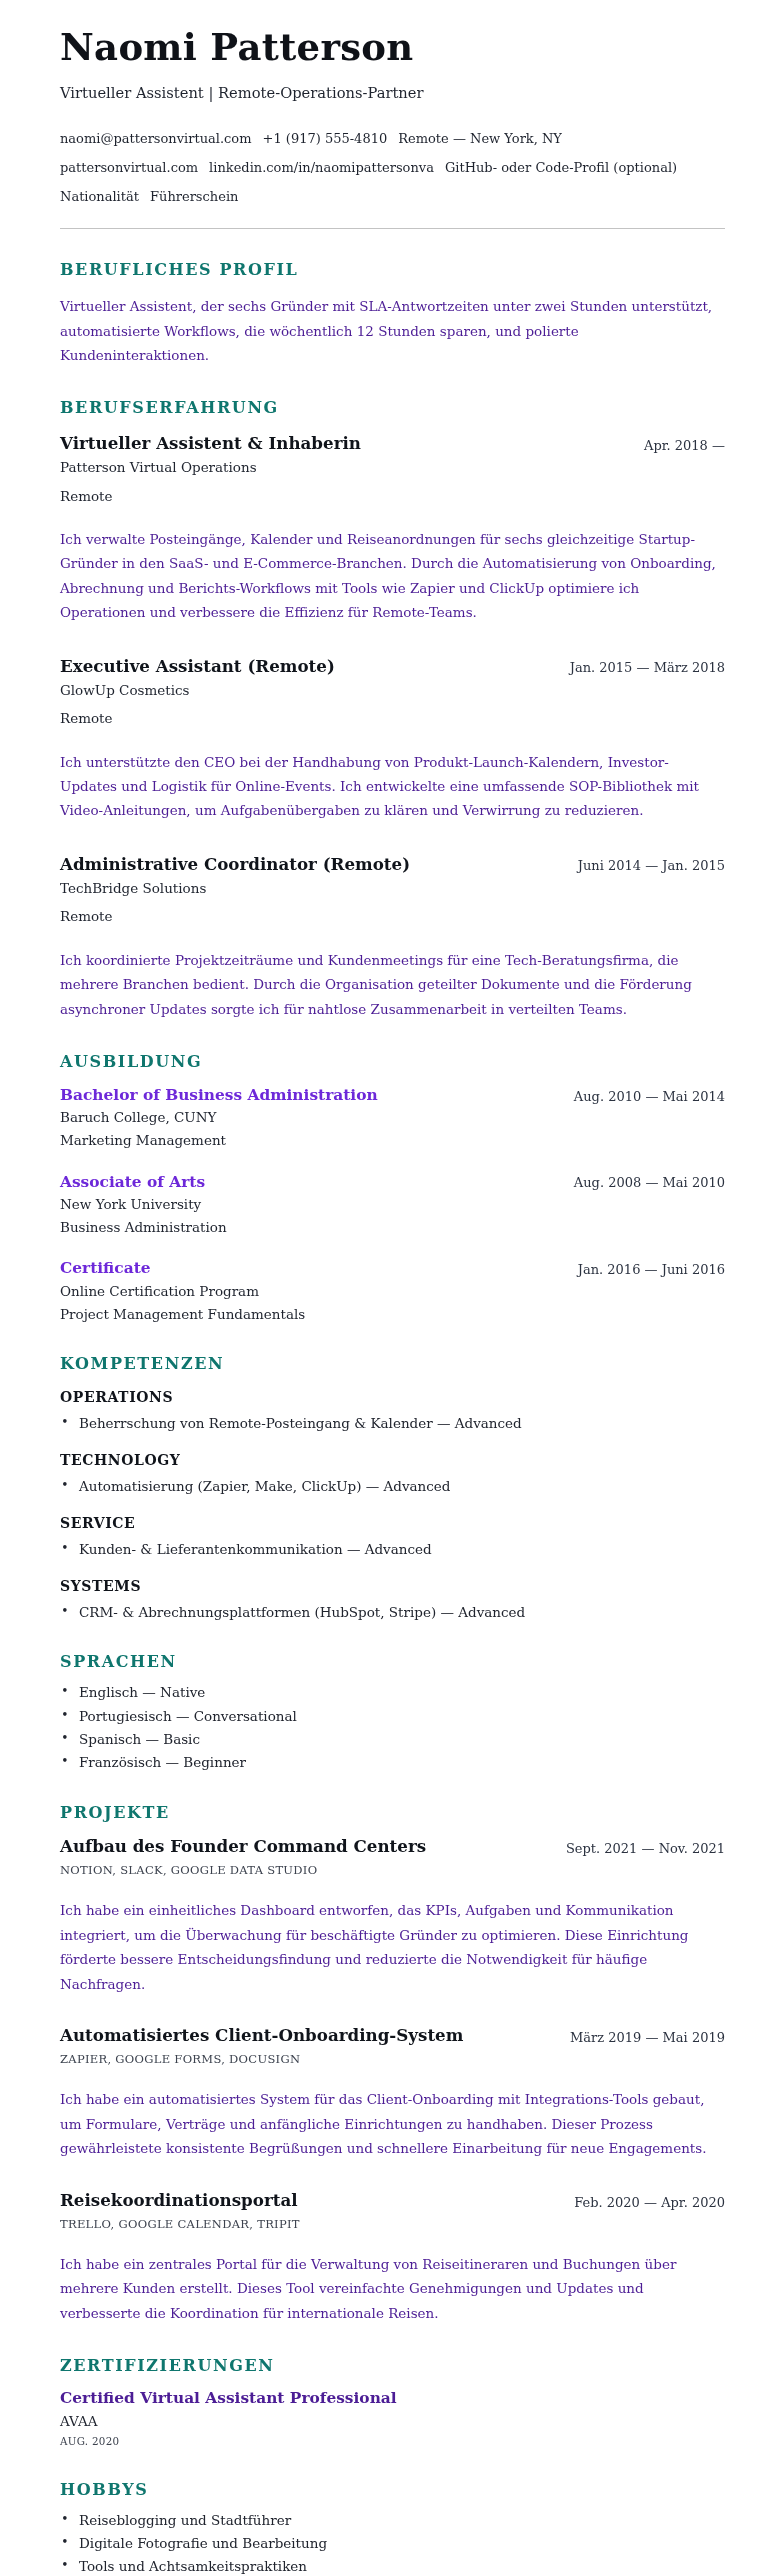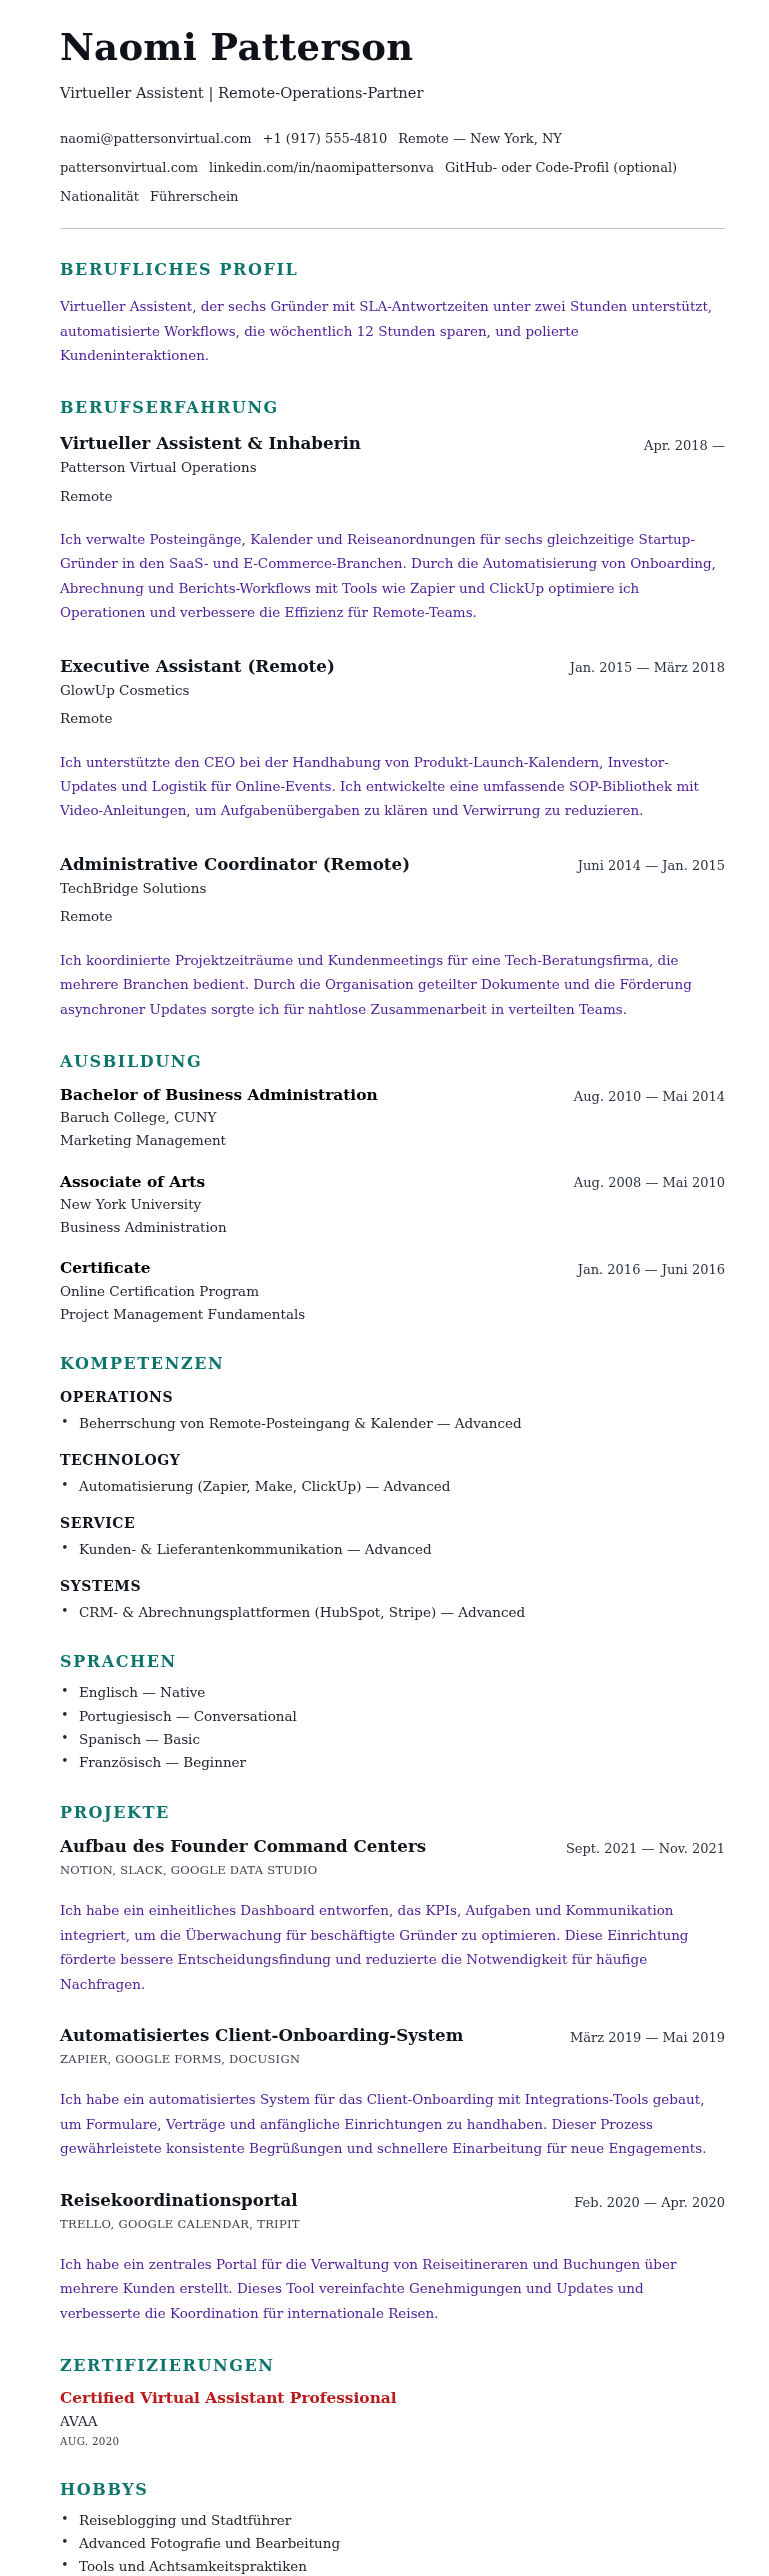--- a/index.html
+++ b/index.html
@@ -48,21 +48,21 @@
     display:flex; justify-content:space-between; align-items:flex-end;
   }
   .entry-title { font-size:16.7px; font-weight:700; color:#10141b; line-height:1.2; }
   .entry-date  { font-size:13px; color:#2b3240; white-space:nowrap; line-height:1.2; }
   .entry-company  { margin-top:5.1px;  font-size:13.5px; line-height:1.35; }
   .entry-location { margin-top:10.3px; font-size:13.5px; line-height:1.35; }
   .entry-desc { margin-top:22px; }
 
   
   .edu-entry + .edu-entry { margin-top:23px; }
-  .edu-degree { font-size:15.4px; font-weight:700; color:#000000; line-height:1.2; }
+  .edu-degree { font-size:15.4px; font-weight:700; color:#6d28d9; line-height:1.2; }
   .edu-school { margin-top:3.8px; font-size:13.5px; line-height:1.35; }
   .edu-field  { margin-top:5.1px; font-size:13.5px; line-height:1.35; }
 
   
   .skill-group + .skill-group { margin-top:19px; }
   .skill-category {
     font-size:14px; font-weight:700; color:#10141b;
     letter-spacing:0.6px; line-height:1.3;
   }
   .bullet-item {
@@ -79,21 +79,21 @@
 
   
   .project-tools {
     margin-top:6.4px; font-size:11.5px; letter-spacing:0.3px;
     color:#3c424e; text-transform:uppercase; line-height:1.3;
   }
   .project-desc { margin-top:20.5px; }
   .project-entry + .project-entry { margin-top:29.5px; }
 
   
-  .cert-title { font-size:15.4px; font-weight:700; color:#b91c1c; line-height:1.2; }
+  .cert-title { font-size:15.4px; font-weight:700; color:#4c1d95; line-height:1.2; }
   .cert-issuer { margin-top:5.1px; font-size:13.5px; line-height:1.35; }
   .cert-date {
     margin-top:5.1px; font-size:10.3px; letter-spacing:0.3px;
     color:#3c424e; line-height:1.3;
   }
 
   .list { margin-top:10.3px; }
 </style>
 </head>
 <body>
@@ -279,19 +279,19 @@
       <div class="cert-title">Certified Virtual Assistant Professional</div>
       <div class="cert-issuer">AVAA</div>
       <div class="cert-date">AUG. 2020</div>
     </div>
   </div>
 
   <div class="section">
     <div class="sec-heading">HOBBYS</div>
     <div class="list">
       <div class="bullet-item">Reiseblogging und Stadtführer</div>
-      <div class="bullet-item">Advanced Fotografie und Bearbeitung</div>
+      <div class="bullet-item">Digitale Fotografie und Bearbeitung</div>
       <div class="bullet-item">Tools und Achtsamkeitspraktiken</div>
     </div>
   </div>
 
 </div>
 
 
 </body></html>

